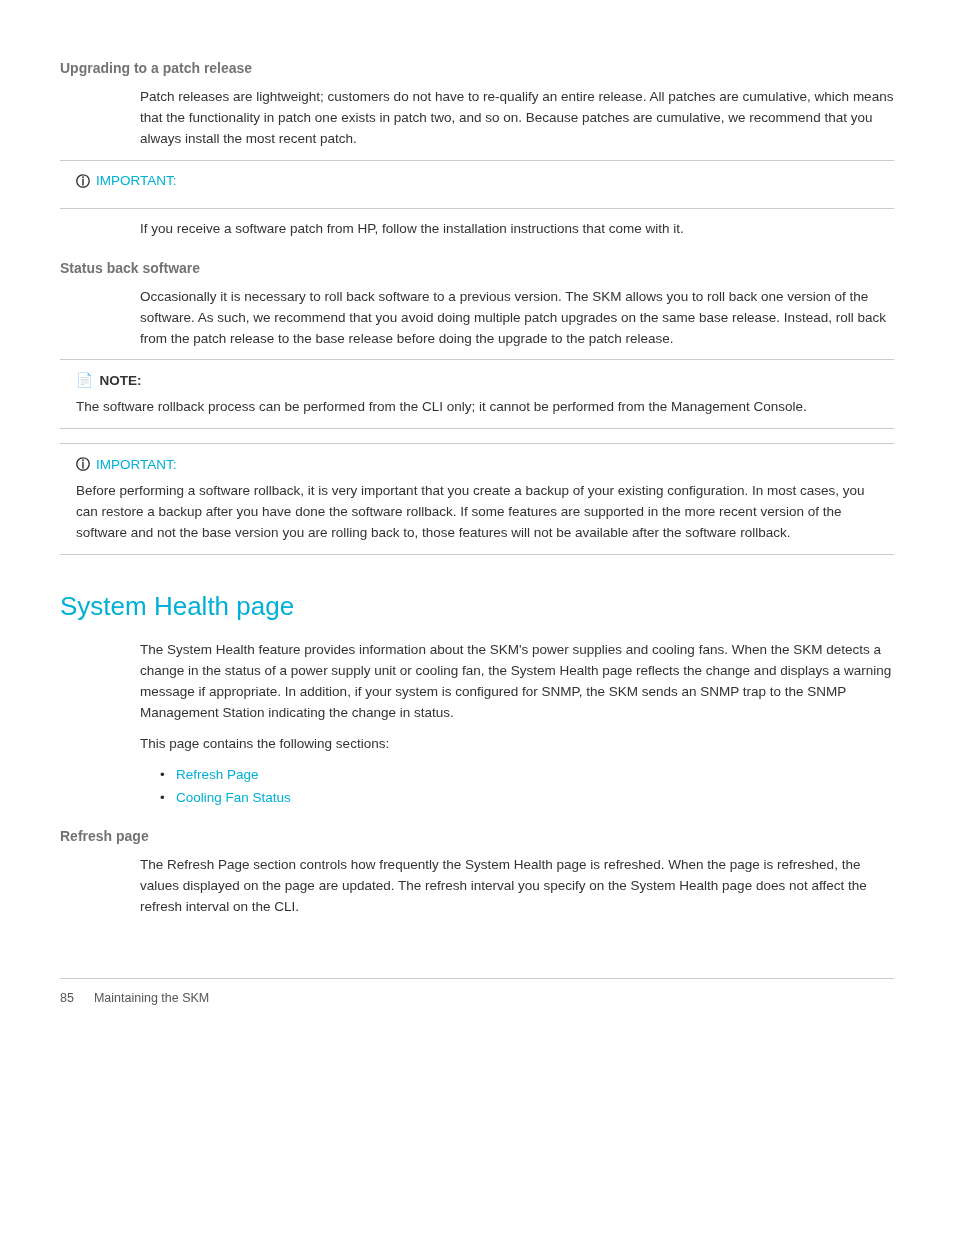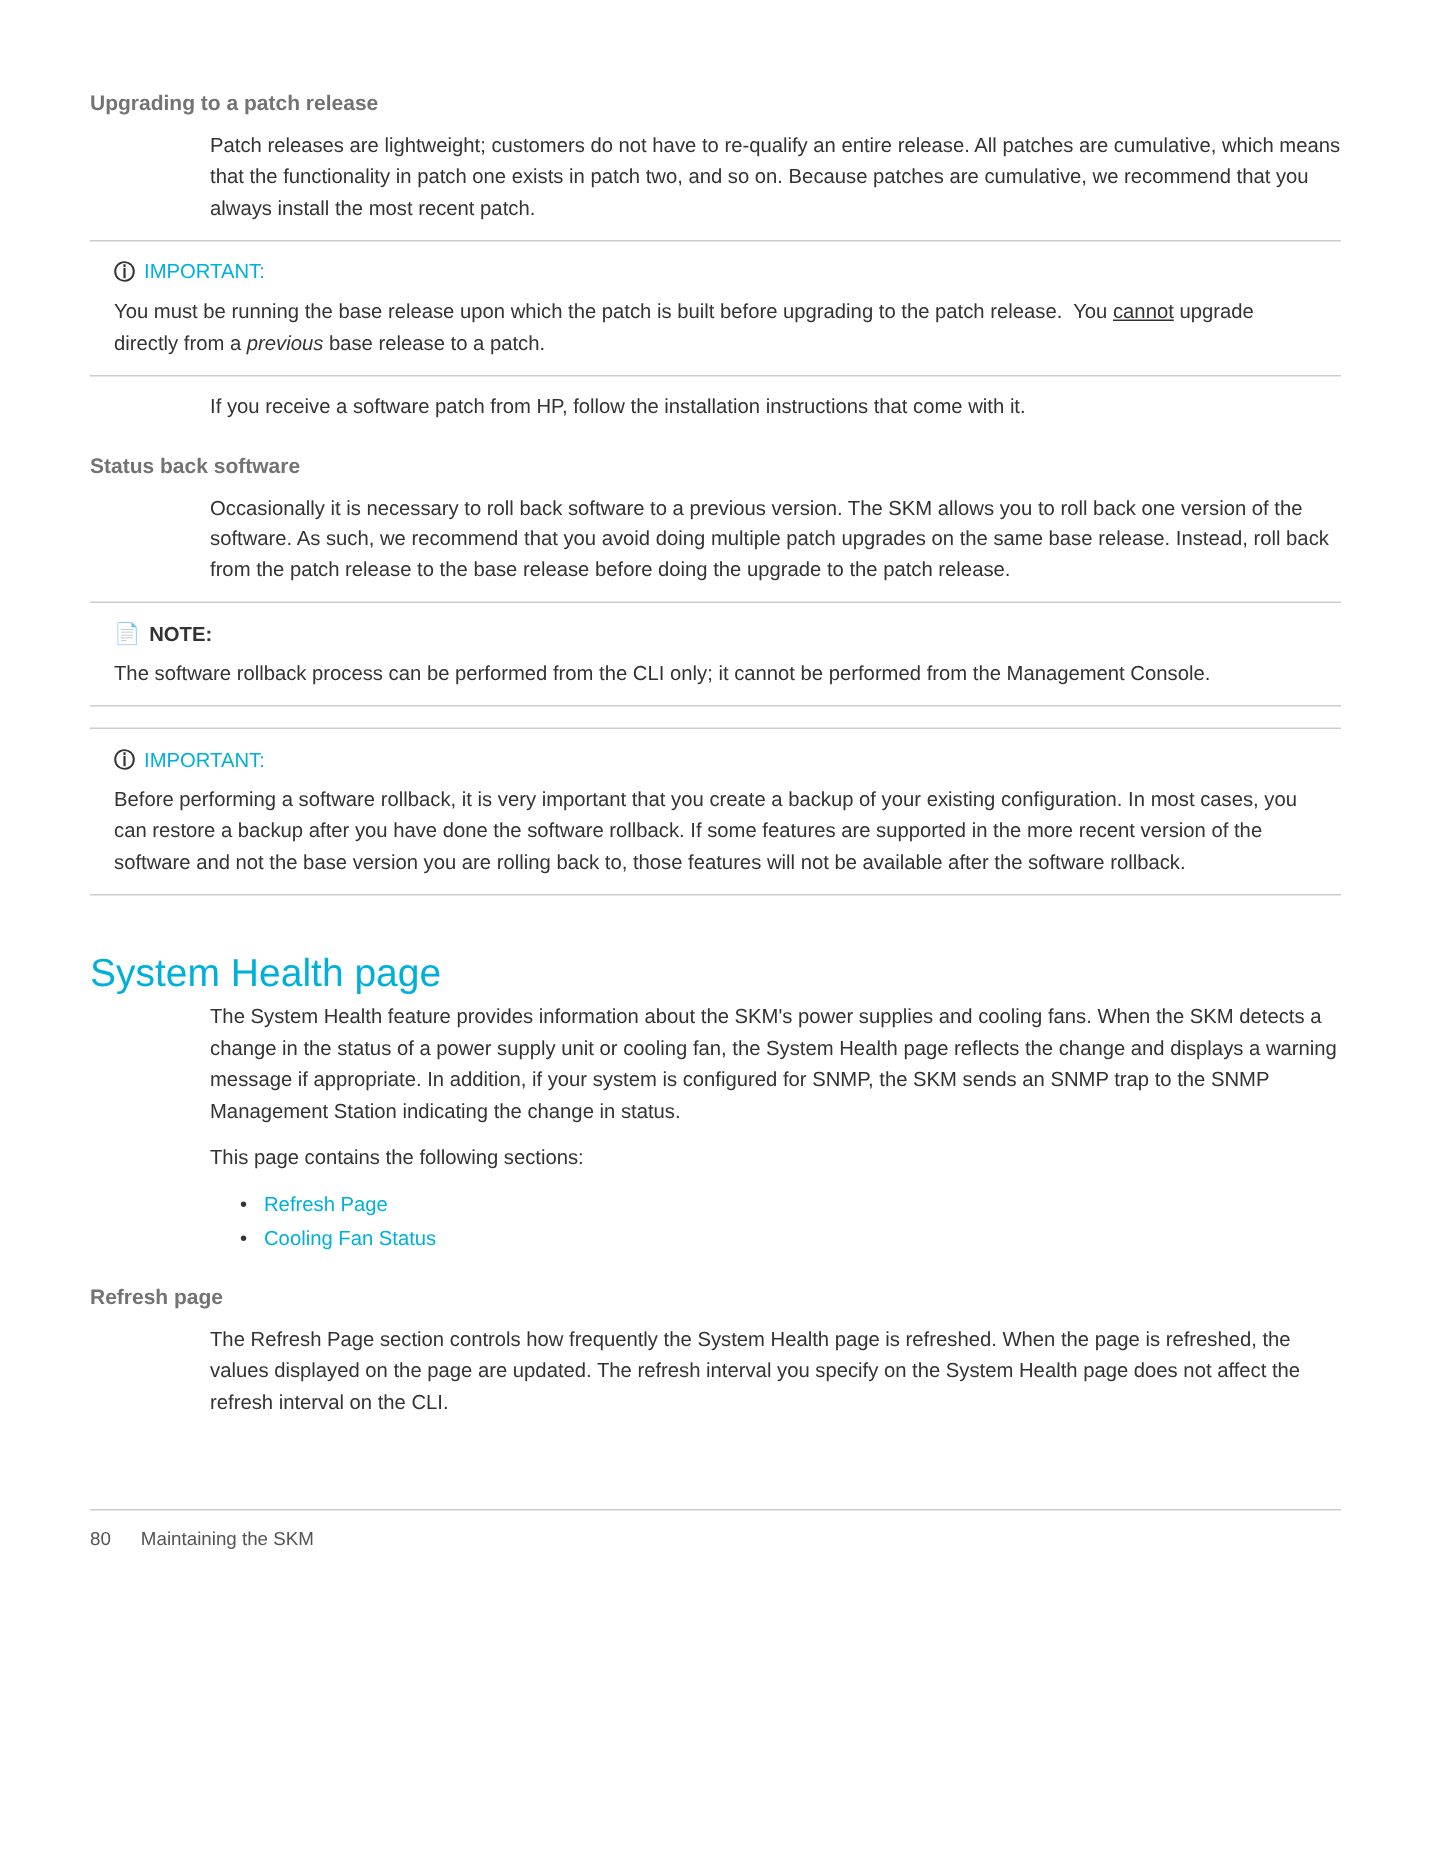--- a/index.html
+++ b/index.html
@@ -20,20 +20,21 @@
       font-weight: bold;
       margin-bottom: 8px;
       margin-top: 18px;
     }
 
     h1.page-heading {
       color: #00b0d8;
       font-size: 26px;
       font-weight: normal;
       margin-top: 32px;
+      margin-bottom: 14px;
     }
 
     .body-text {
       margin-left: 80px;
       margin-bottom: 10px;
       max-width: 780px;
       font-size: 13.5px;
       line-height: 1.55;
     }
 
@@ -129,23 +130,20 @@
 
 <h2 class="section-heading">Upgrading to a patch release</h2>
 
 <div class="body-text">Patch releases are lightweight; customers do not have to re-qualify an entire release.  All patches are cumulative, which means that the functionality in patch one exists in patch two, and so on.  Because patches are cumulative, we recommend that you always install the most recent patch.</div>
 
 <div class="notice-box">
   <div class="notice-title">
     <span class="notice-icon">ⓘ</span>
     <span class="important-label">IMPORTANT:</span>
   </div>
-  <div class="notice-body">
-    You must be running the base release upon which the patch is built before upgrading to the patch release.&nbsp; You <u>cannot</u> upgrade directly from a <i>previous</i> base release to a patch.
-  </div>
 </div>
 
 <div class="body-text">If you receive a software patch from HP, follow the installation instructions that come with it.</div>
 
 <h2 class="section-heading">Status back software</h2>
 
 <div class="body-text">Occasionally it is necessary to roll back software to a previous version.  The SKM allows you to roll back one version of the software.  As such, we recommend that you avoid doing multiple patch upgrades on the same base release.  Instead, roll back from the patch release to the base release before doing the upgrade to the patch release.</div>
 
 <div class="notice-box">
   <div class="notice-title">
@@ -172,15 +170,15 @@
 <ul class="bullet-list">
   <li><a href="#">Refresh Page</a></li>
   <li><a href="#">Cooling Fan Status</a></li>
 </ul>
 
 <h2 class="section-heading">Refresh page</h2>
 
 <div class="body-text">The Refresh Page section controls how frequently the System Health page is refreshed.  When the page is refreshed, the values displayed on the page are updated.  The refresh interval you specify on the System Health page does not affect the refresh interval on the CLI.</div>
 
 <div class="footer-bar">
-  <span class="page-num">80</span>
+  <span class="page-num">85</span>
   <span>Maintaining the SKM</span>
 </div>
 
 </body></html>

